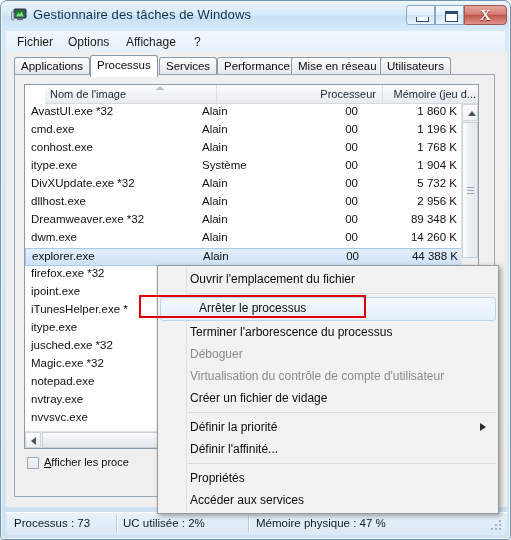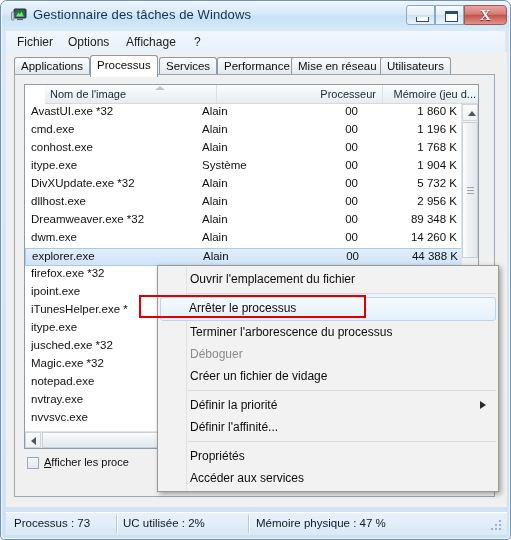--- a/index.html
+++ b/index.html
@@ -411,21 +411,21 @@
     z-index: 2;
   }
   .ctx-item.disabled { color: #8b8b8b; }
   .ctx-item.highlighted {
     background: linear-gradient(to bottom, #f4f9fe 0%, #e5f0fb 100%);
     border: 1px solid #b8d6f0;
     border-radius: 3px;
     margin: 0 2px;
     height: 22px;
     line-height: 20px;
-    padding-left: 28px;
+    padding-left: 38px;
   }
   .ctx-sep {
     position: relative;
     height: 1px;
     margin: 3px 2px 3px 30px;
     background: #dcdcdc;
     z-index: 2;
   }
   .ctx-submenu-arrow {
     position: absolute;
@@ -670,20 +670,21 @@
 </div>
 
 <div id="ctxmenu">
   <div id="ctx-gutter"></div>
 
 <div class="ctx-item">Ouvrir l'emplacement du fichier</div>
     <div class="ctx-sep"></div>
     <div class="ctx-item highlighted">Arrêter le processus</div>
     <div class="ctx-item">Terminer l'arborescence du processus</div>
     <div class="ctx-item disabled">Déboguer</div>
+    <div class="ctx-item disabled">Virtualisation du contrôle de compte d'utilisateur</div>
     <div class="ctx-item">Créer un fichier de vidage</div>
     <div class="ctx-sep"></div>
     <div class="ctx-item">Définir la priorité<div class="ctx-submenu-arrow"></div></div>
     <div class="ctx-item">Définir l'affinité...</div>
     <div class="ctx-sep"></div>
     <div class="ctx-item">Propriétés</div>
     <div class="ctx-item">Accéder aux services</div>
   </div>
 
 <div id="annotation" style="border-color: rgb(224, 0, 0);"></div>

